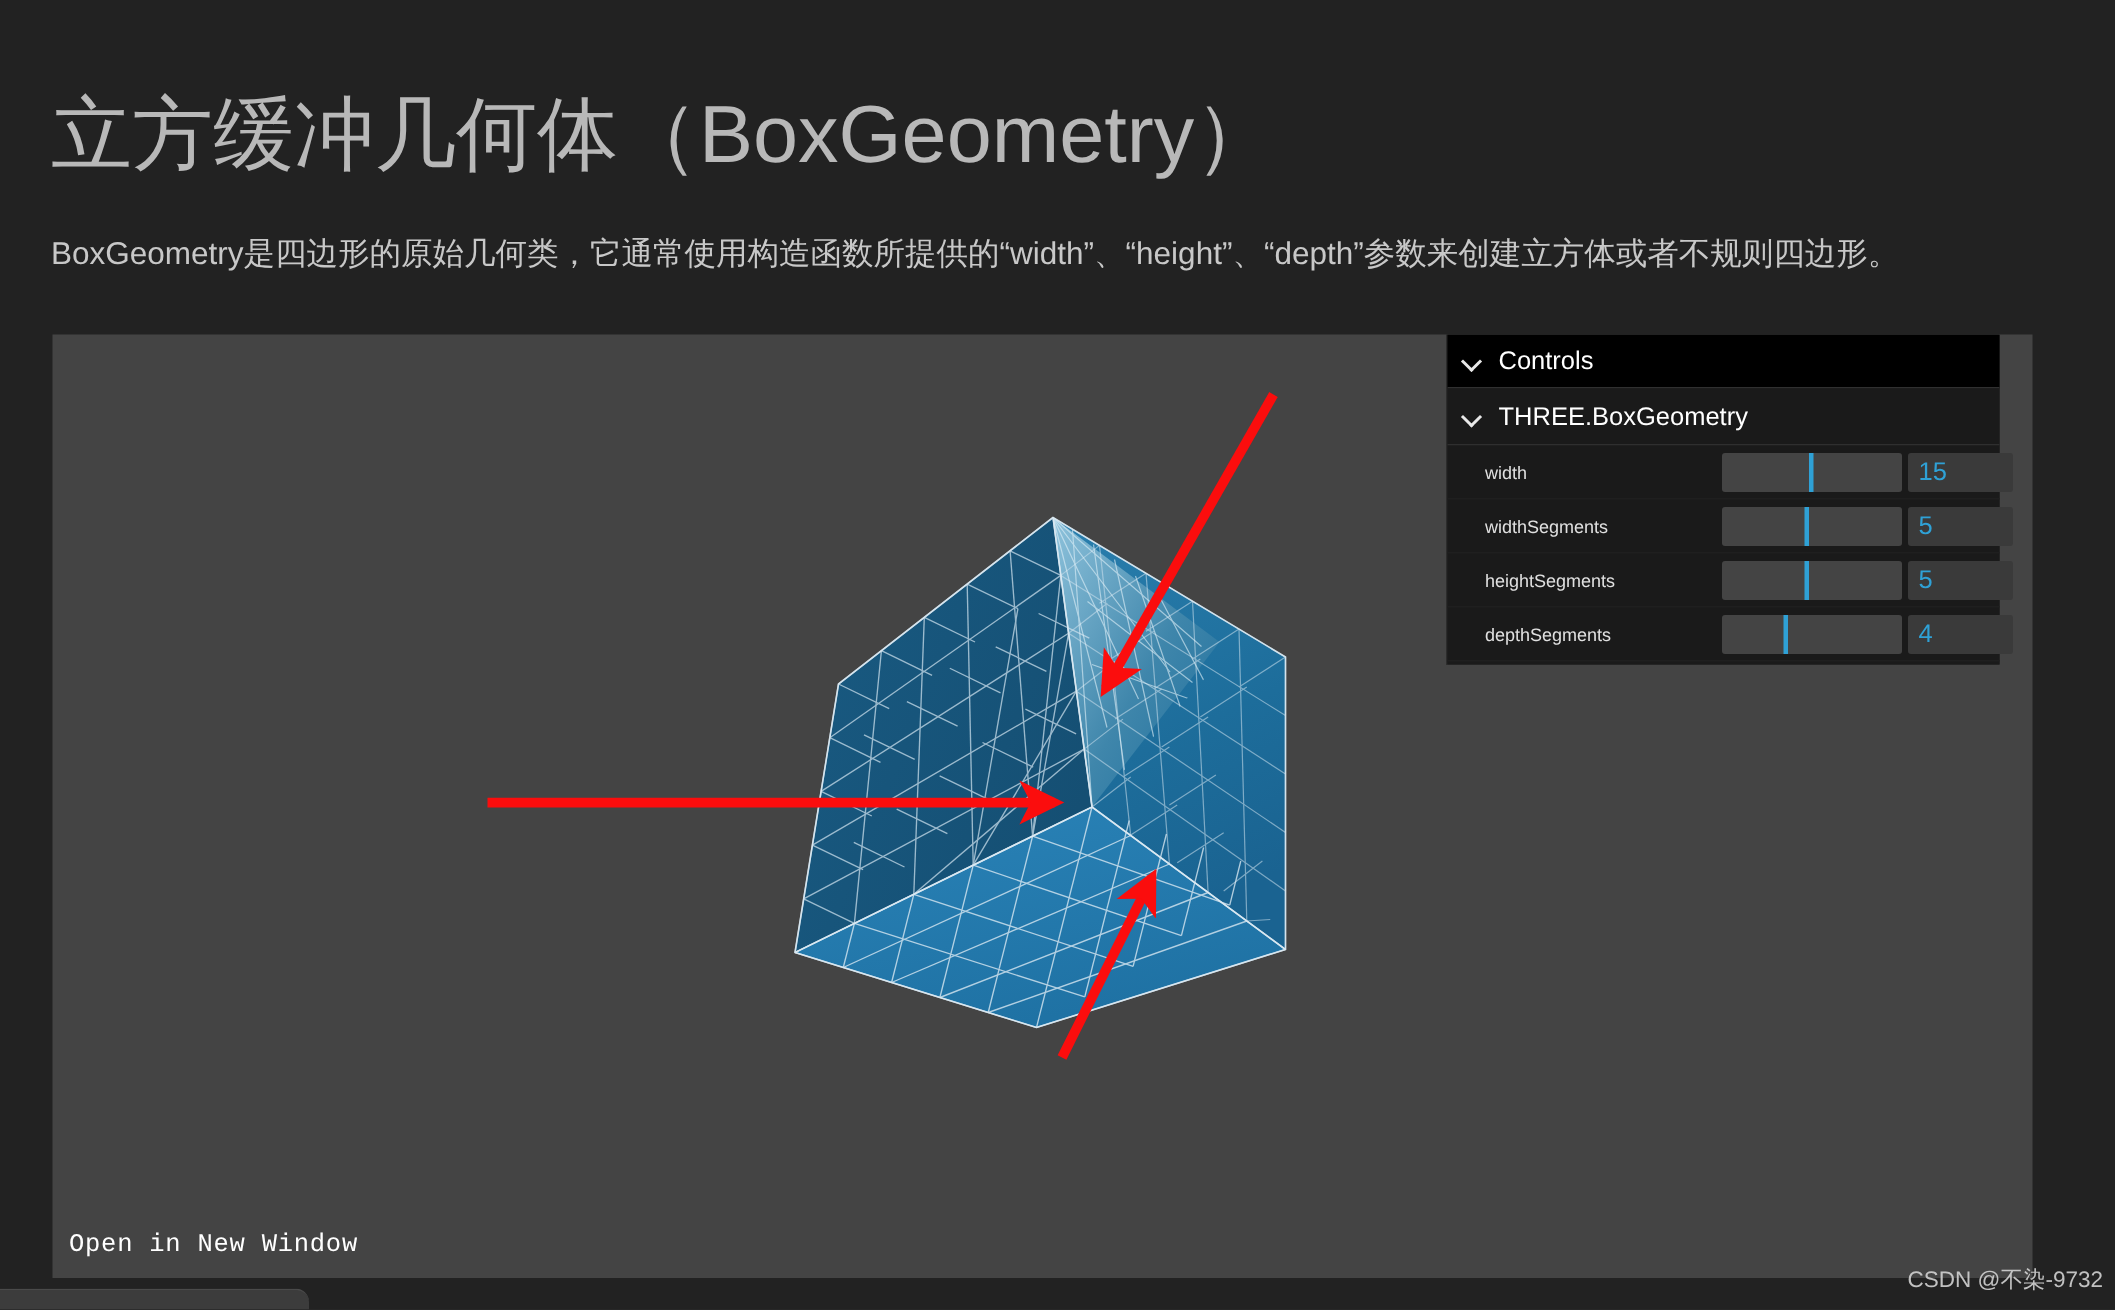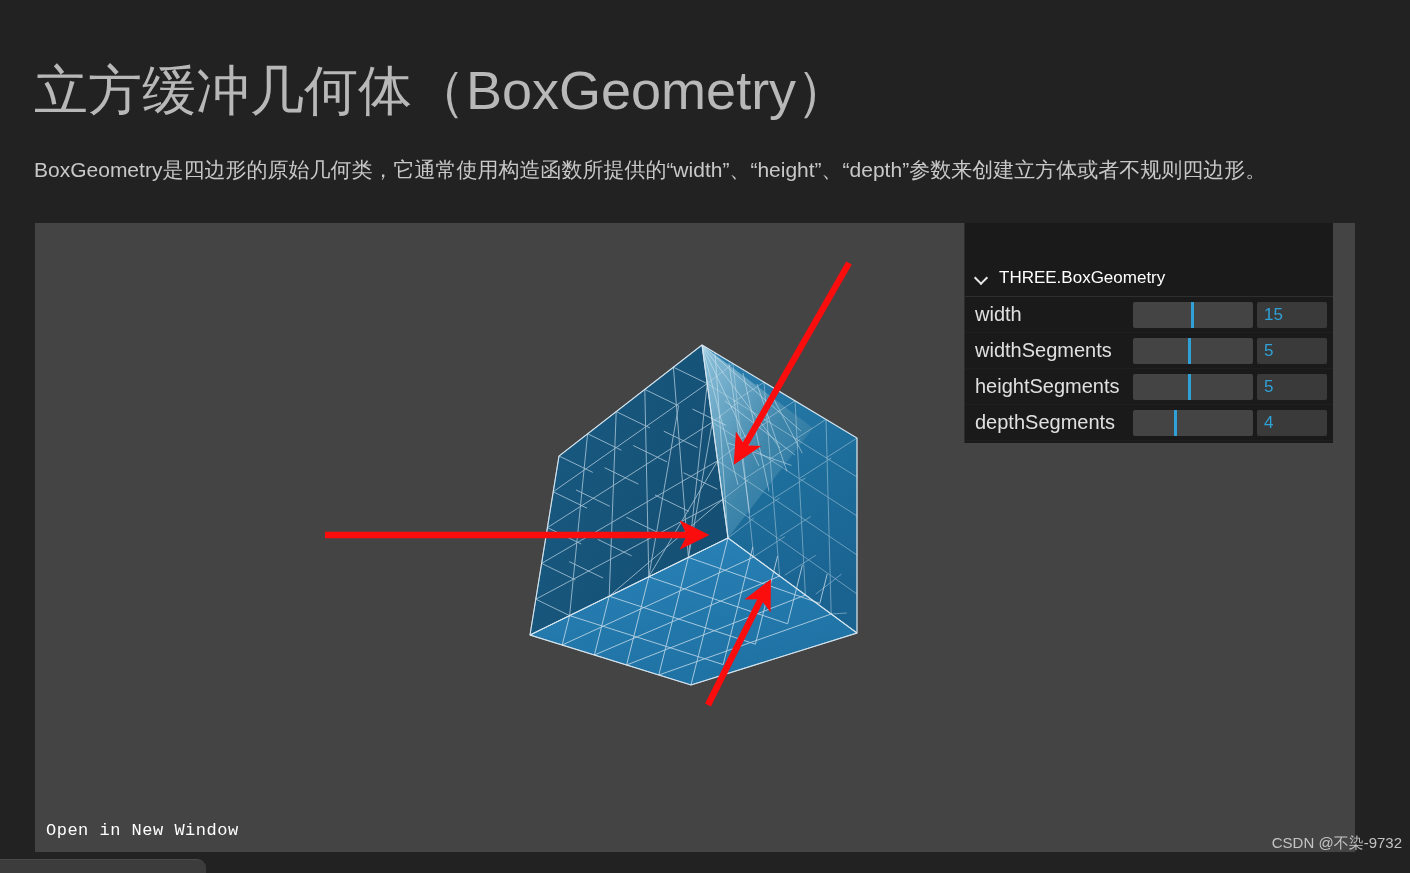--- a/index.html
+++ b/index.html
@@ -80,21 +80,20 @@
     margin-left: 10px;
     font-weight: 400;
   }
   .gui-folder-title {
     height: 38px;
     background: #1a1a1a;
     display: flex;
     align-items: center;
     padding-left: 10px;
     border-bottom: 1px solid #2f2f2f;
-    margin-top: 36px;
   }
   .gui-folder-title .gui-title {
     color: #ffffff;
     font-size: 17px;
     margin-left: 10px;
     font-weight: 400;
   }
   .chev {
     display: inline-block;
     width: 14px; height: 14px;
@@ -118,24 +117,25 @@
   .gui-row {
     display: flex;
     align-items: center;
     height: 36px;
     padding: 0 6px 0 8px;
     border-bottom: 1px solid #1f1f1f;
   }
   .gui-row .gui-label {
     flex: 0 0 160px;
     color: #e0e0e0;
-    font-size: 20px;
+    font-size: 12px;
     padding-left: 2px;
     white-space: nowrap;
     overflow: hidden;
+    margin-left: 15px;
   }
   .gui-slider {
     position: relative;
     flex: 0 0 120px;
     height: 26px;
     background: #444444;
     border-radius: 2px;
     margin-right: 4px;
   }
   .gui-slider .knob {
@@ -155,21 +155,21 @@
     display: flex;
     align-items: center;
     padding-left: 7px;
     overflow: hidden;
     white-space: nowrap;
   }
 
   
   .watermark {
     position: absolute;
-    right: 8px; bottom: 20px;
+    right: 8px; bottom: 10px;
     font-size: 15px;
     color: #cfcfcf;
     opacity: 0.92;
     white-space: nowrap;
     font-family: "Liberation Sans", sans-serif;
     margin-left: 21px;
   }
 
   
   .bottom-strip {
@@ -377,20 +377,24 @@
 
       <g stroke="#fb0d0d" stroke-width="6.5" fill="none" stroke-linecap="butt">
         <line x1="814" y1="40" x2="702" y2="236" marker-end="url(#arrowHead)"></line>
         <line x1="290" y1="312" x2="668" y2="312" marker-end="url(#arrowHead)"></line>
         <line x1="673" y1="482" x2="733" y2="362" marker-end="url(#arrowHead)"></line>
       </g>
     </svg>
 
     <div class="gui-panel">
 
+      <div class="gui-closebar">
+        <span class="chev"></span>
+        <span class="gui-title">Controls</span>
+      </div>
 
       <div class="gui-folder-title">
         <span class="chev"></span>
         <span class="gui-title">THREE.BoxGeometry</span>
       </div>
 
       <div class="gui-rows">
 
         <div class="gui-row">
           <span class="gui-label">width</span>

